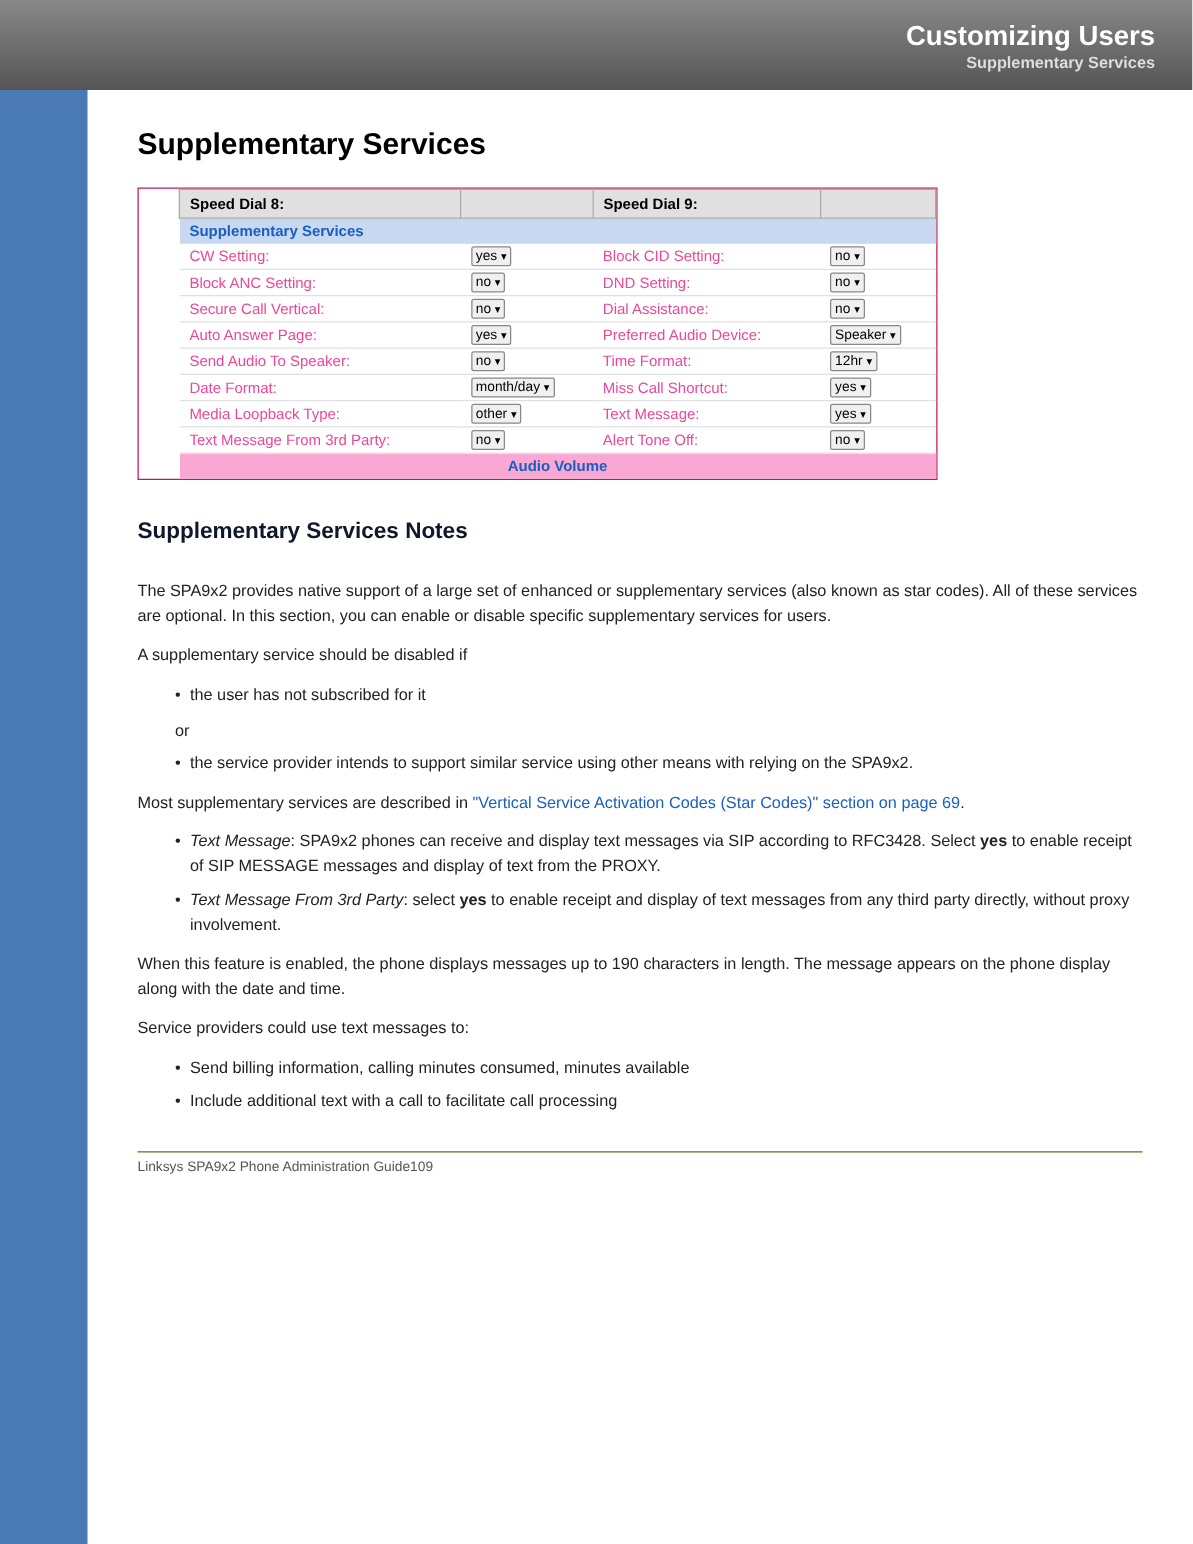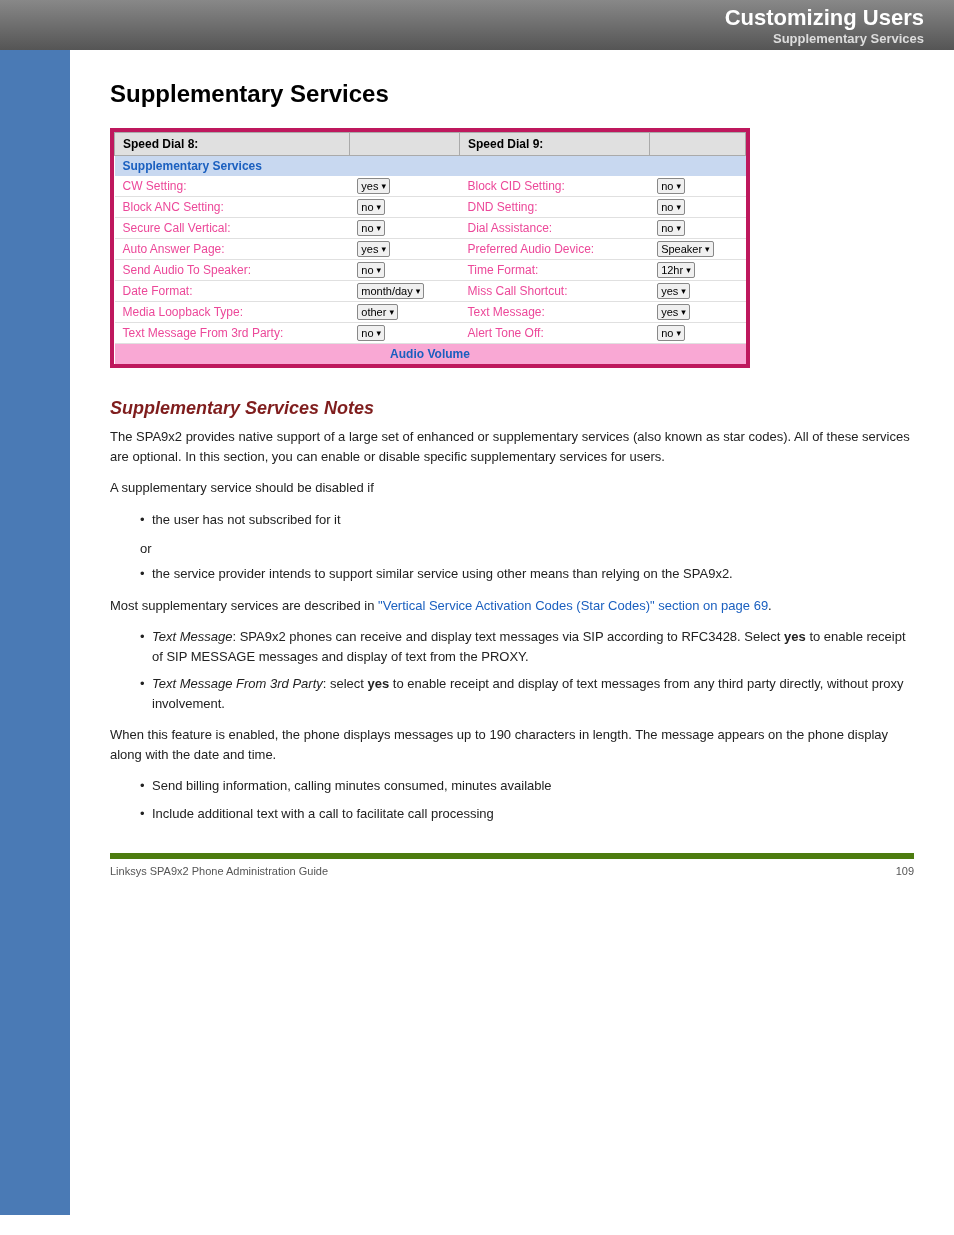--- a/index.html
+++ b/index.html
@@ -8,21 +8,21 @@
       font-size: 13px;
       color: #222;
       background: #fff;
       width: 954px;
       min-height: 1235px;
     }
 
     
     .header {
       background: linear-gradient(to bottom, #888, #555);
-      height: 50px;
+      height: 72px;
       display: flex;
       flex-direction: column;
       align-items: flex-end;
       justify-content: center;
       padding-right: 30px;
     }
     .header-title {
       color: #fff;
       font-size: 22px;
       font-weight: bold;
@@ -52,24 +52,25 @@
 
     .page-title {
       font-size: 24px;
       font-weight: bold;
       color: #000;
       margin-bottom: 20px;
     }
 
     
     .screenshot-table {
-      border: 4px solid #be185d;
+      border: 1px solid #be185d;
       margin-bottom: 30px;
       font-size: 12px;
       width: 640px;
+      padding-left: 32px;
     }
     .screenshot-table table {
       width: 100%;
       border-collapse: collapse;
     }
     .screenshot-table .header-row td {
       background: #e0e0e0;
       padding: 4px 8px;
       border: 1px solid #aaa;
       font-weight: bold;
@@ -117,24 +118,23 @@
     .select-box::after {
       content: '▾';
       margin-left: 3px;
       font-size: 9px;
     }
 
     
     .section-title {
       font-size: 18px;
       font-weight: bold;
-      color: #7f1d1d;
-      margin-bottom: 8px;
+      color: #0f172a;
+      margin-bottom: 28px;
       margin-top: 10px;
-      font-style: italic;
     }
 
     .body-text {
       font-size: 13px;
       color: #222;
       line-height: 1.5;
       margin-bottom: 12px;
     }
 
     .bullet-list {
@@ -166,25 +166,24 @@
     em {
       font-style: italic;
     }
 
     strong {
       font-weight: bold;
     }
 
     
     .page-footer {
-      border-top: 6px solid #4d7c0f;
+      border-top: 1px solid #4d7c0f;
       margin-top: 30px;
       padding-top: 6px;
       display: flex;
-      justify-content: space-between;
       color: #555;
       font-size: 11px;
     }
   </style>
 </head>
 <body>
 
 <div class="header">
   <div class="header-title">Customizing Users</div>
   <div class="header-subtitle">Supplementary Services</div>
@@ -278,39 +277,40 @@
     <ul class="bullet-list">
       <li>
         <span>the user has not subscribed for it</span>
       </li>
     </ul>
 
     <p class="or-text">or</p>
 
     <ul class="bullet-list">
       <li>
-        <span>the service provider intends to support similar service using other means than relying on the SPA9x2.</span>
+        <span>the service provider intends to support similar service using other means with relying on the SPA9x2.</span>
       </li>
     </ul>
 
     <p class="body-text">
       <span>Most supplementary services are described in </span><span class="link-text">"Vertical Service Activation Codes (Star Codes)" section on page 69</span><span>.</span>
     </p>
 
     <ul class="bullet-list">
       <li>
         <em>Text Message</em><span>: SPA9x2 phones can receive and display text messages via SIP according to RFC3428. Select </span><strong>yes</strong><span> to enable receipt of SIP MESSAGE messages and display of text from the PROXY.</span>
       </li>
       <li>
         <em>Text Message From 3rd Party</em><span>: select </span><strong>yes</strong><span> to enable receipt and display of text messages from any third party directly, without proxy involvement.</span>
       </li>
     </ul>
 
     <p class="body-text">When this feature is enabled, the phone displays messages up to 190 characters in length. The message appears on the phone display along with the date and time.</p>
 
+    <p class="body-text">Service providers could use text messages to:</p>
 
     <ul class="bullet-list">
       <li>
         <span>Send billing information, calling minutes consumed, minutes available</span>
       </li>
       <li>
         <span>Include additional text with a call to facilitate call processing</span>
       </li>
     </ul>
 

